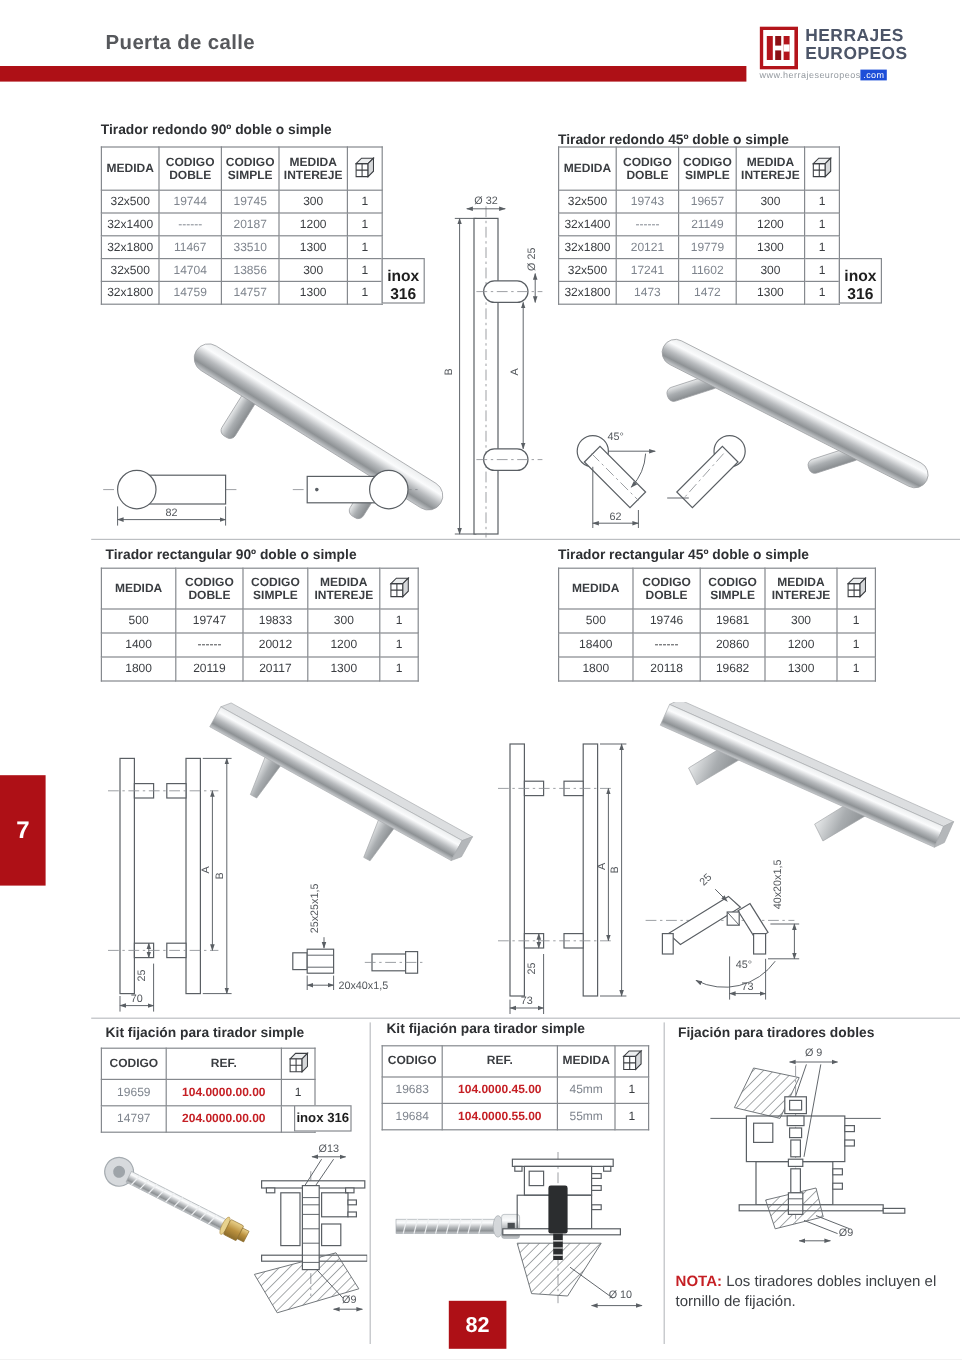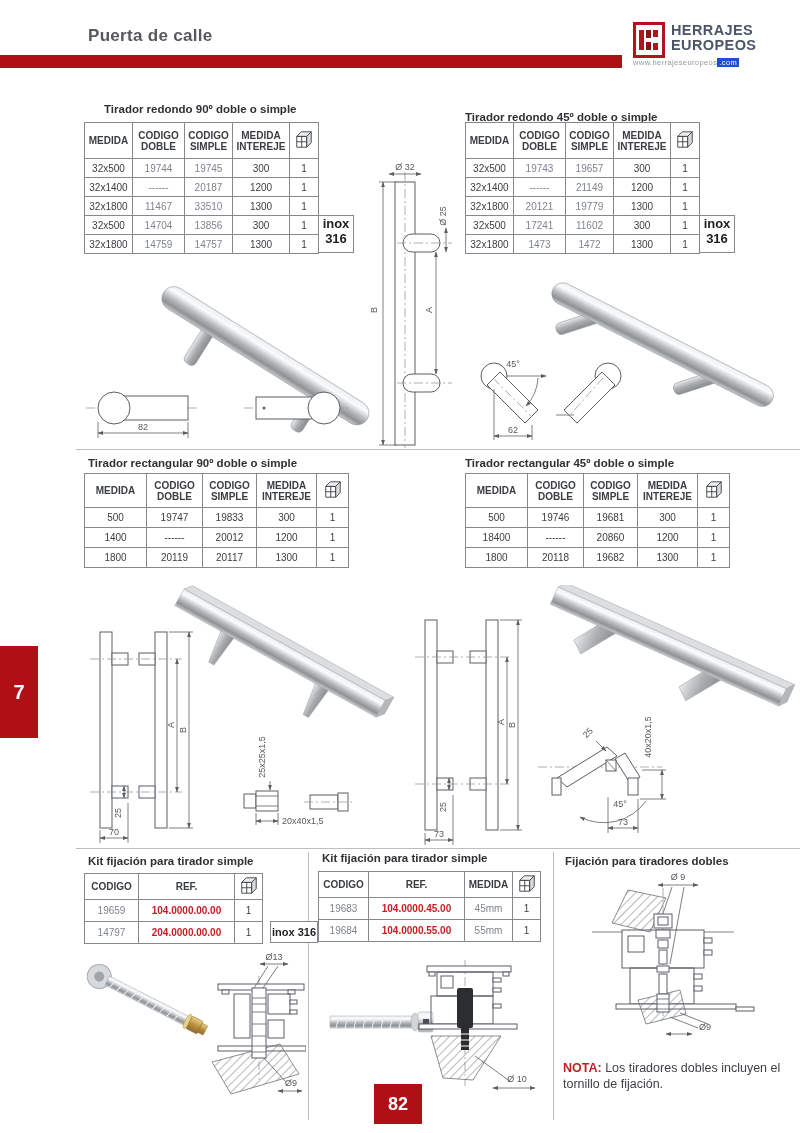--- a/index.html
+++ b/index.html
@@ -20,21 +20,21 @@
             font-size:10px;color:#3a3d41;padding:0 1px;overflow:hidden}
   .ptable th{font-weight:bold;line-height:11px}
   .t-main th{height:36px}  .t-main td{height:19px}
   .t-mid th{height:34px}   .t-mid td{height:20px}
   .t-kit th{height:26px}   .t-kit td{height:22px}
   .t-main td:nth-child(2),.t-main td:nth-child(3){color:#7e848d}
   .t-kit td:nth-child(1){color:#7e848d}
   .t-kita td:nth-child(2),.t-kitb td:nth-child(2){color:#c51f24;font-weight:bold}
   .t-kitb td:nth-child(3){color:#7e848d}
   .inox2{position:absolute;border:1.4px solid #85898e;display:flex;flex-direction:column;align-items:center;
-         justify-content:flex-start;font-weight:bold;font-size:13px;color:#1e1e1e;line-height:15px;background:#fff}
+         justify-content:flex-end;font-weight:bold;font-size:13px;color:#1e1e1e;line-height:15px;background:#fff}
   .inox1{position:absolute;border:1.4px solid #85898e;display:flex;align-items:center;justify-content:center;
          font-weight:bold;font-size:11px;color:#1e1e1e;background:#fff}
   .divider{position:absolute;background:#bcbfc2}
   .page-num{position:absolute;left:374px;top:1084px;width:48px;height:40px;background:#ae1016;color:#fff;
             font-size:18px;font-weight:bold;display:flex;align-items:center;justify-content:center}
   .nota{position:absolute;left:563px;top:1060px;width:232px;font-size:12.5px;color:#3c3f43;line-height:16px}
   .nota b{color:#c51f24}
   svg.draw{position:absolute}
   .dt{fill:#54585d;font-size:9px;font-family:"Liberation Sans",sans-serif}
   .ol{fill:#fff;stroke:#5a5f64;stroke-width:1}
@@ -90,21 +90,21 @@
   <div class="brand">
     <div>HERRAJES</div>
     <div>EUROPEOS</div>
   </div>
   <div class="brand-url">
     <span>www.herrajeseuropeos</span><span class="com">.com</span>
   </div>
 
   <div class="side-tab">7</div>
 
-  <h2 class="sec-title" style="left:104px;top:103px">Tirador redondo 90º doble o simple</h2>
+  <h2 class="sec-title" style="left:84px;top:103px">Tirador redondo 90º doble o simple</h2>
   <table class="ptable t-main" style="left:84px;top:122px">
     <colgroup>
         <col style="width:48px">
         <col style="width:52px">
         <col style="width:48px">
         <col style="width:57px">
         <col style="width:29px">
       </colgroup>
     <thead>
         <tr>
@@ -556,21 +556,21 @@
           <td>104.0000.00.00</td>
           <td>1</td>
         </tr>
         <tr>
           <td>14797</td>
           <td>204.0000.00.00</td>
           <td>1</td>
         </tr>
       </tbody>
   </table>
-  <div class="inox1" style="left:270px;top:921px;width:48px;height:22px">inox 316</div>
+  <div class="inox1" style="left:245px;top:921px;width:48px;height:22px">inox 316</div>
 
   <svg class="draw" style="left:84px;top:950px" width="222" height="165" viewBox="0 0 222 165">
     <g transform="translate(14,18) rotate(27)">
       <circle cx="5" cy="7" r="12" fill="#d7dadd" stroke="#a5abb0"></circle>
       <circle cx="5" cy="7" r="5" fill="#9ea4a9"></circle>
       <rect x="14" y="2" width="92" height="10" fill="url(#steel)" stroke="#a0a6ab" stroke-width=".5"></rect>
       <path class="thread" d="M22,2 l-3,10 M30,2 l-3,10 M38,2 l-3,10 M46,2 l-3,10 M54,2 l-3,10 M62,2 l-3,10 M70,2 l-3,10 M78,2 l-3,10 M86,2 l-3,10 M94,2 l-3,10"></path>
       <ellipse cx="104" cy="7" rx="2.5" ry="8" fill="#e8d28e" stroke="#b3924a" stroke-width=".5"></ellipse>
       <rect x="106" y="0" width="12" height="14" rx="1" fill="url(#brass)" stroke="#8a6a2a" stroke-width=".5"></rect>
       <rect x="118" y="2" width="6" height="10" fill="url(#brass)" stroke="#8a6a2a" stroke-width=".5"></rect>

